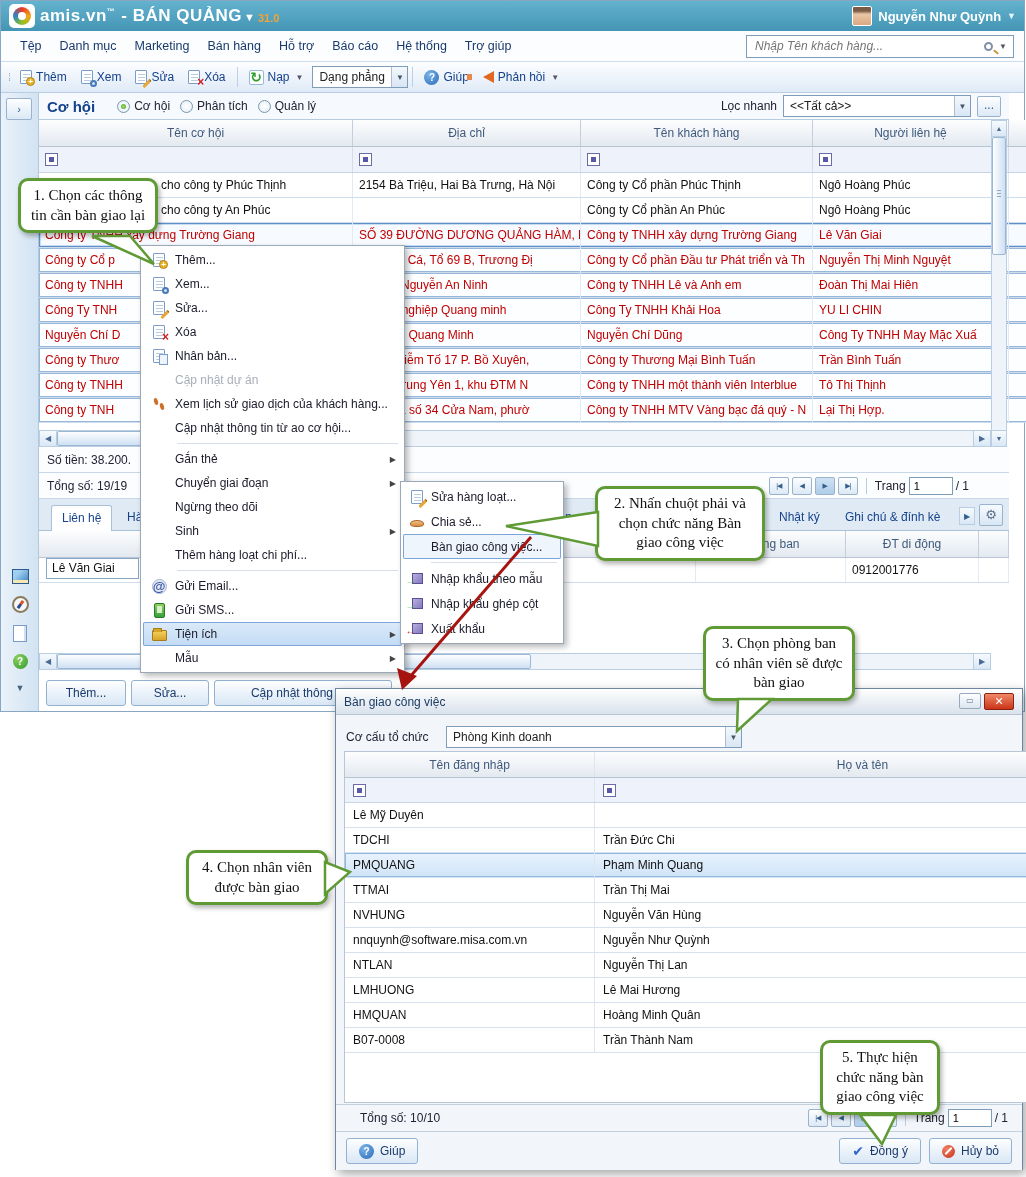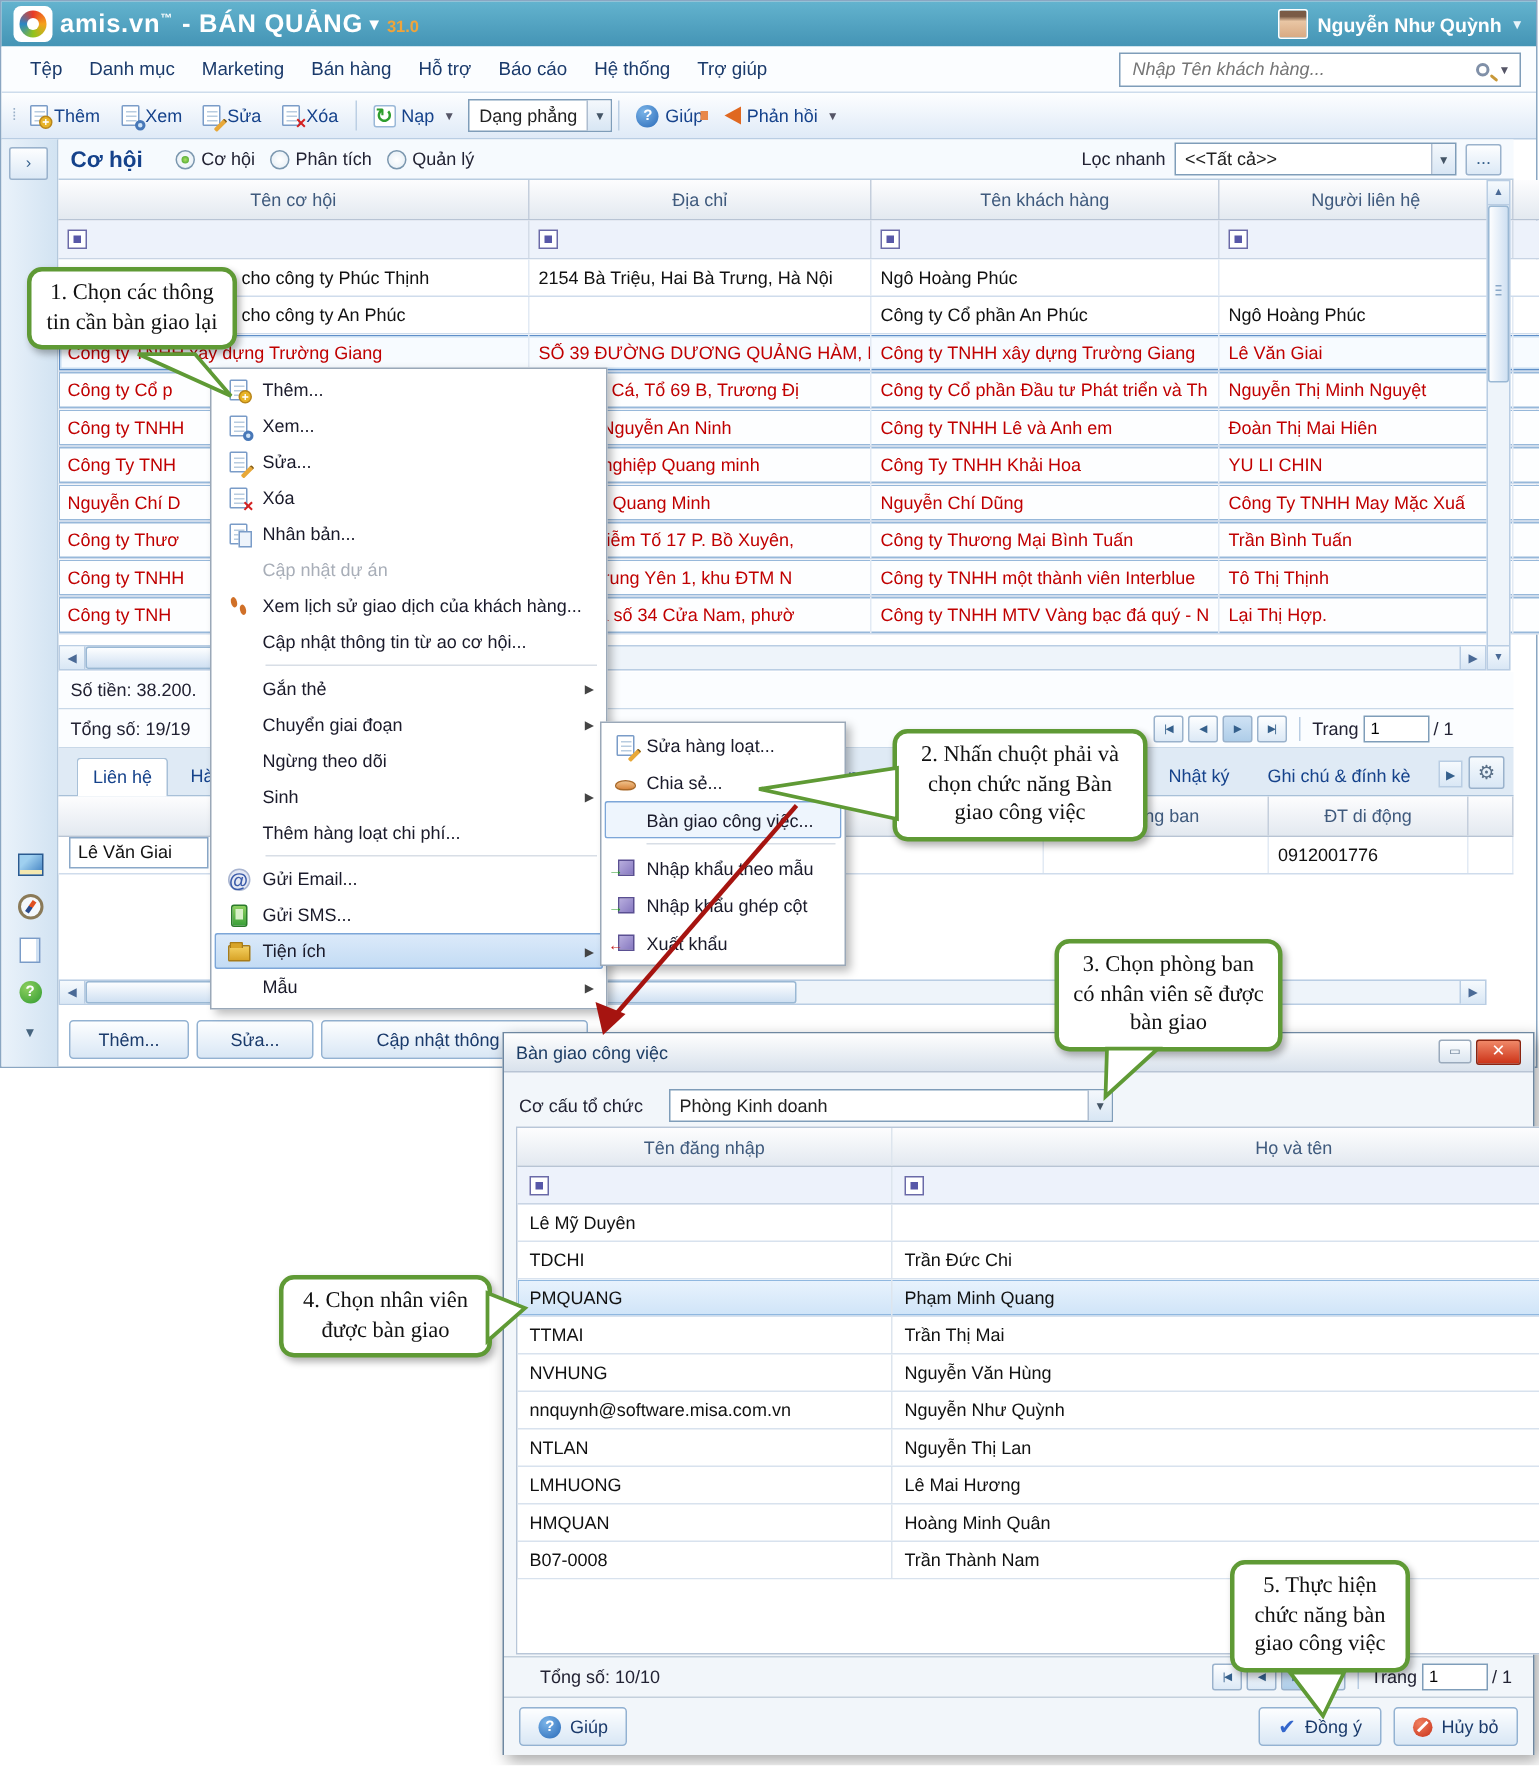--- a/index.html
+++ b/index.html
@@ -313,20 +313,21 @@
         <div class="cell">
             <span class="fcheck"></span>
           </div>
         <div class="cell">
             <span class="fcheck"></span>
           </div>
       </div>
       <div class="grow gdata">
         <div class="cell indent">cho công ty Phúc Thịnh</div>
           <div class="cell">2154 Bà Triệu, Hai Bà Trưng, Hà Nội</div>
+          <div class="cell">Công ty Cổ phần Phúc Thịnh</div>
           <div class="cell">Ngô Hoàng Phúc</div>
       </div>
       <div class="grow gdata">
         <div class="cell indent">cho công ty An Phúc</div>
           <div class="cell"></div>
           <div class="cell">Công ty Cổ phần An Phúc</div>
           <div class="cell">Ngô Hoàng Phúc</div>
       </div>
       <div class="grow gdata red focus">
         <div class="cell">Công ty TNHH xây dựng Trường Giang</div>

